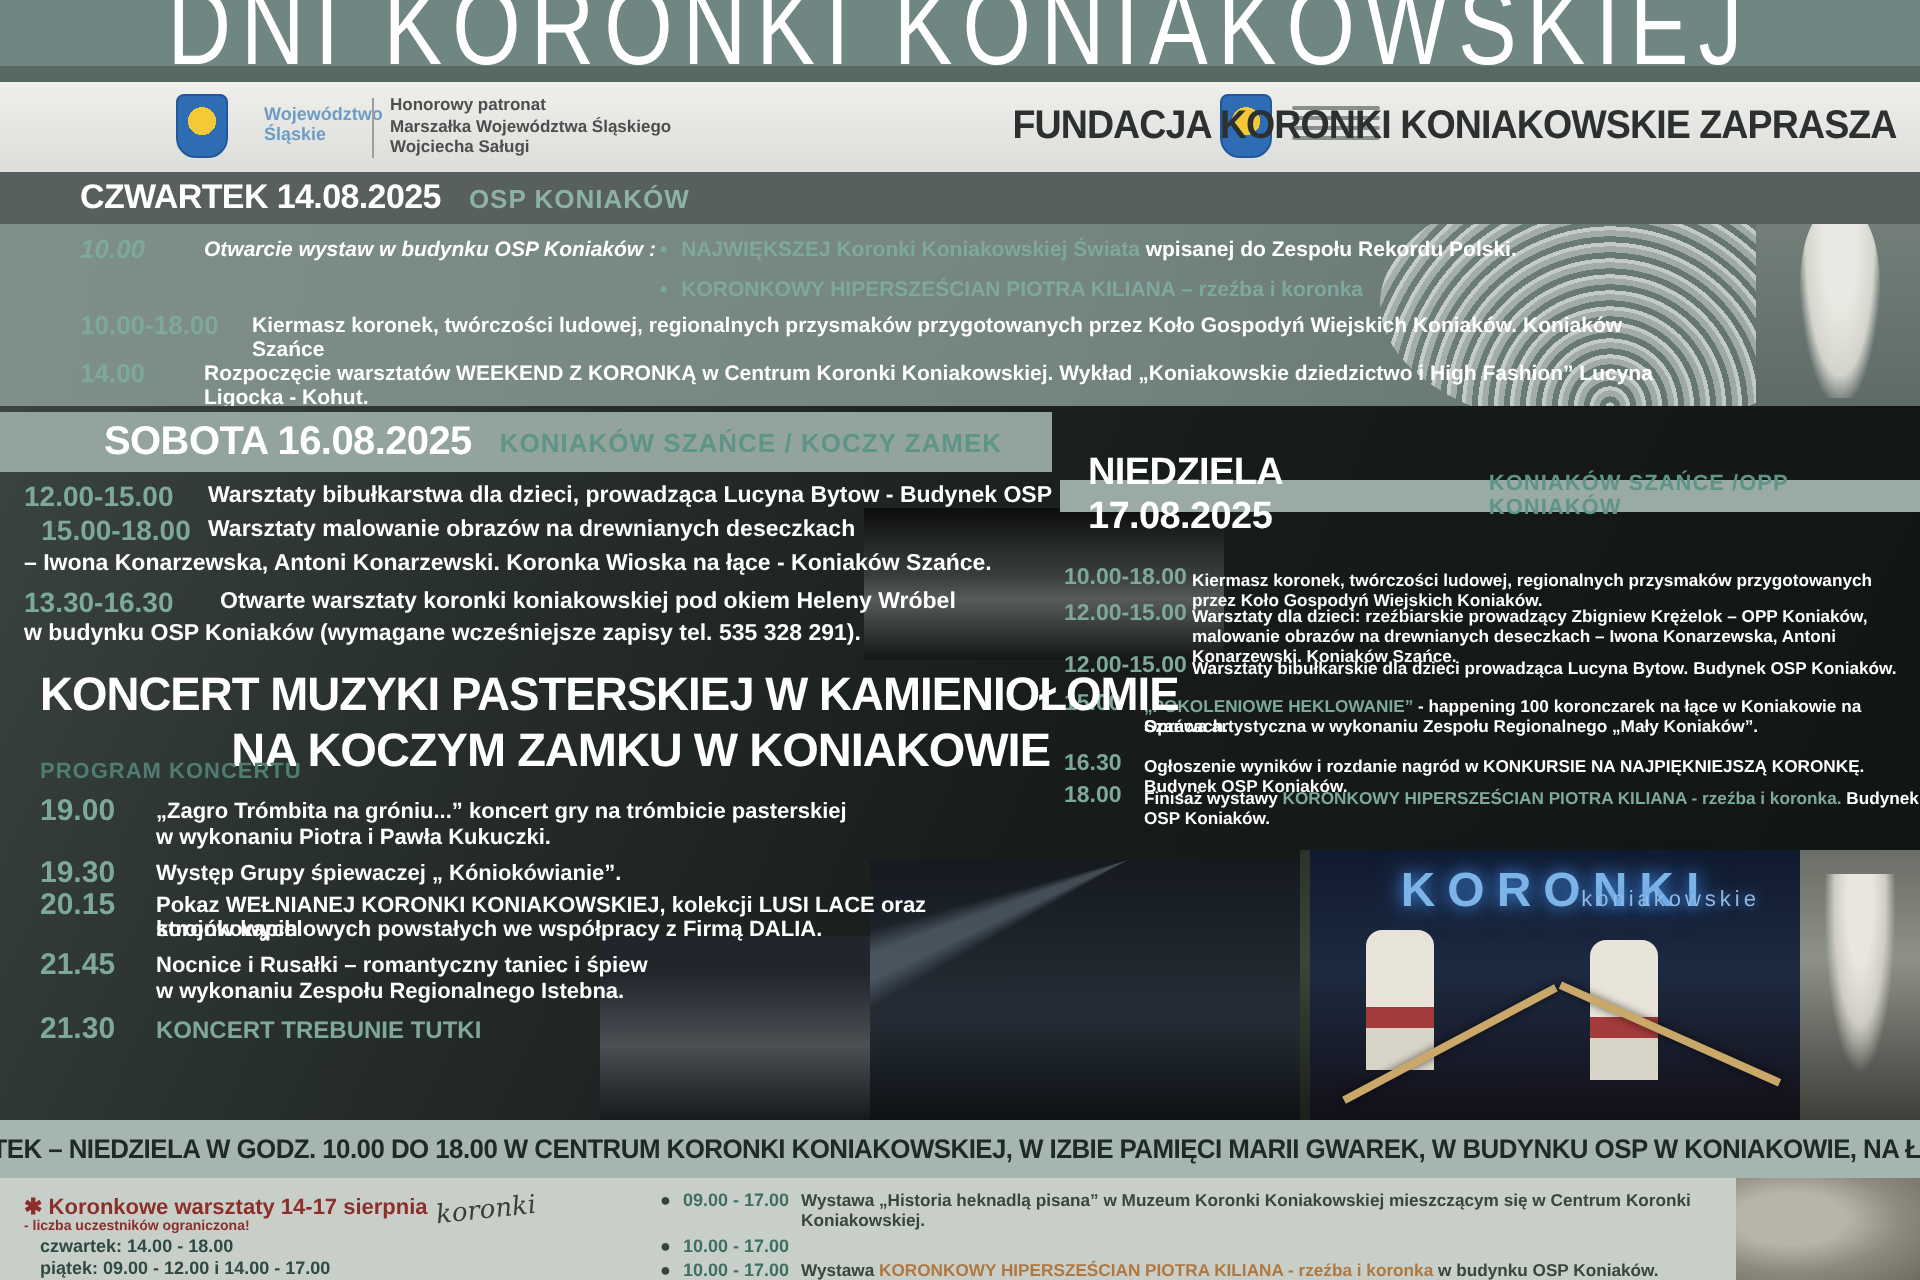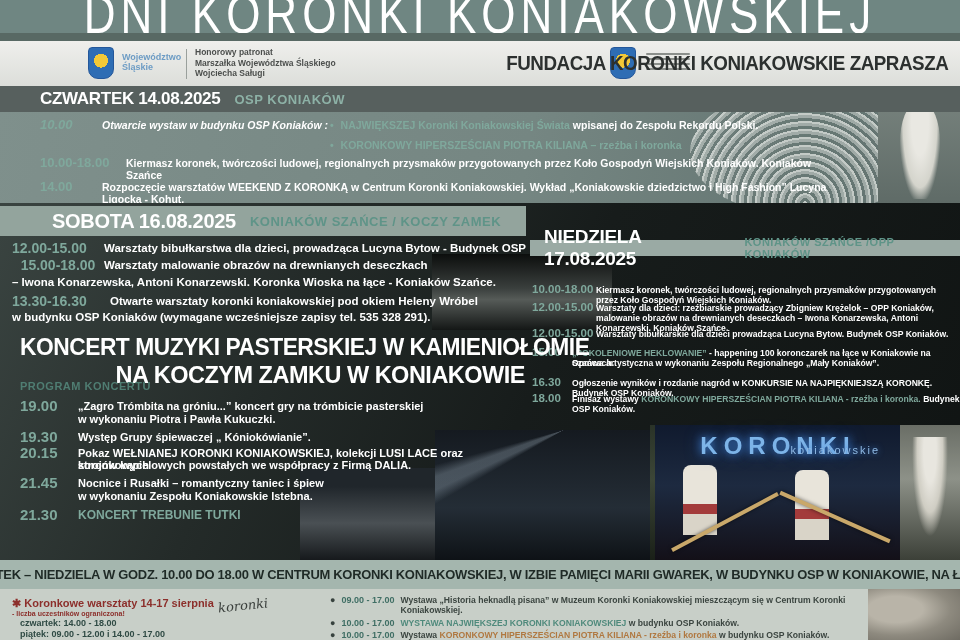--- a/index.html
+++ b/index.html
@@ -138,21 +138,21 @@
 
 <div class="poster">
 
   <div class="abs title-band">
     <div class="big-title">DNI KORONKI KONIAKOWSKIEJ</div>
   </div>
   <div class="abs band-divider"></div>
 
   <div class="abs logo-band">
     <div style="position:absolute;left:88px;top:6px;" class="crest"></div>
-    <div style="position:absolute;left:122px;top:11px;" class="woj-label">
+    <div style="position:absolute;left:132px;top:11px;" class="woj-label">
       <div>Województwo</div>
       <div>Śląskie</div>
     </div>
     <div style="position:absolute;left:186px;top:8px;" class="v-div"></div>
     <div style="position:absolute;left:195px;top:6px;" class="patronat">
       <div>Honorowy patronat</div>
       <div>Marszałka Województwa Śląskiego</div>
       <div>Wojciecha Saługi</div>
     </div>
     <div style="position:absolute;left:610px;top:6px;" class="crest"></div>
@@ -275,21 +275,21 @@
   </div>
   <div class="abs row" style="left:20px;top:444px;z-index:3;">
     <span class="time" style="font-size:15px;width:58px;">20.15</span>
     <span class="itm" style="font-size:11px;font-weight:bold;padding-top:3px;width:440px;">Pokaz WEŁNIANEJ KORONKI KONIAKOWSKIEJ, kolekcji LUSI LACE oraz koronkowych</span>
   </div>
   <div class="abs itm" style="left:78px;top:459px;font-size:11px;font-weight:bold;z-index:3;">strojów kąpielowych powstałych we współpracy z Firmą DALIA.</div>
   <div class="abs row" style="left:20px;top:474px;z-index:3;">
     <span class="time" style="font-size:15px;width:58px;">21.45</span>
     <span class="itm" style="font-size:11px;font-weight:bold;padding-top:3px;">Nocnice i Rusałki – romantyczny taniec i śpiew</span>
   </div>
-  <div class="abs itm" style="left:78px;top:490px;font-size:11px;font-weight:bold;z-index:3;">w wykonaniu Zespołu Koniakowskie Istebna.</div>
+  <div class="abs itm" style="left:78px;top:490px;font-size:11px;font-weight:bold;z-index:3;">w wykonaniu Zespołu Regionalnego Istebna.</div>
   <div class="abs row" style="left:20px;top:506px;z-index:3;">
     <span class="time" style="font-size:15px;width:58px;">21.30</span>
     <span class="hl" style="font-size:12px;padding-top:2px;">KONCERT TREBUNIE TUTKI</span>
   </div>
 
   <div class="abs atrakcje">
     <span>ATRAKCJE CZWARTEK – NIEDZIELA W GODZ. 10.00 DO 18.00 W CENTRUM KORONKI KONIAKOWSKIEJ, W IZBIE PAMIĘCI MARII GWAREK, W BUDYNKU OSP W KONIAKOWIE, NA ŁĄCE NA SZAŃCACH</span>
   </div>
 
   <div class="abs footer"></div>
@@ -309,21 +309,20 @@
 
   <div class="abs" style="left:330px;top:595px;width:545px;">
     <div class="ex-row">
       <span class="ex-bullet">●</span>
       <span class="ex-time">09.00 - 17.00</span>
       <span class="ex-text"><span>Wystawa „Historia heknadlą pisana” w Muzeum Koronki Koniakowskiej mieszczącym się w Centrum Koronki Koniakowskiej.</span></span>
     </div>
     <div class="ex-row">
       <span class="ex-bullet">●</span>
       <span class="ex-time">10.00 - 17.00</span>
-      <span class="ex-text"><span class="ex-hl-teal">WYSTAWA NAJWIĘKSZEJ KORONKI KONIAKOWSKIEJ</span><span>  w budynku OSP Koniaków.</span></span>
     </div>
     <div class="ex-row">
       <span class="ex-bullet">●</span>
       <span class="ex-time">10.00 - 17.00</span>
       <span class="ex-text"><span>Wystawa </span><span class="ex-hl-orange">KORONKOWY HIPERSZEŚCIAN PIOTRA KILIANA - rzeźba i koronka</span><span> w budynku OSP Koniaków.</span></span>
     </div>
 
   </div>
 
 </div>

